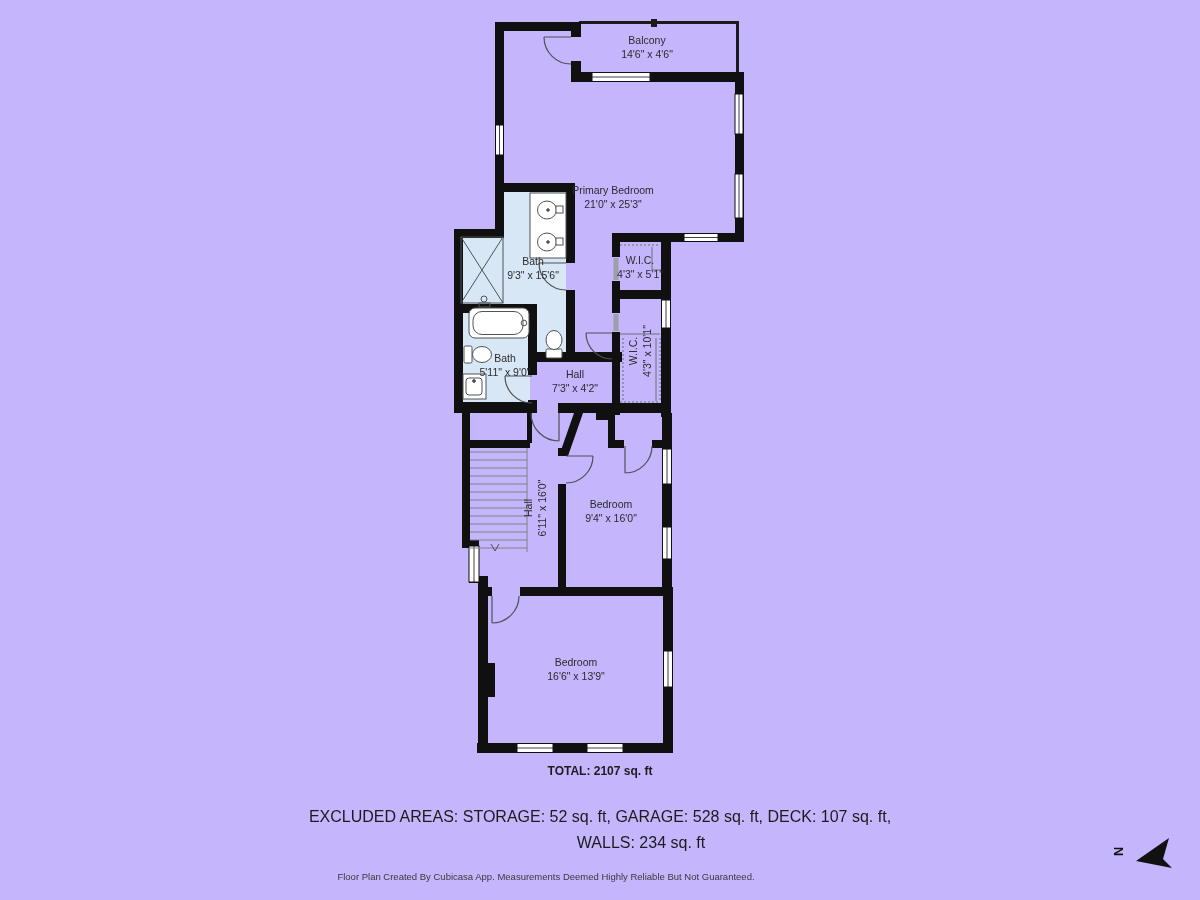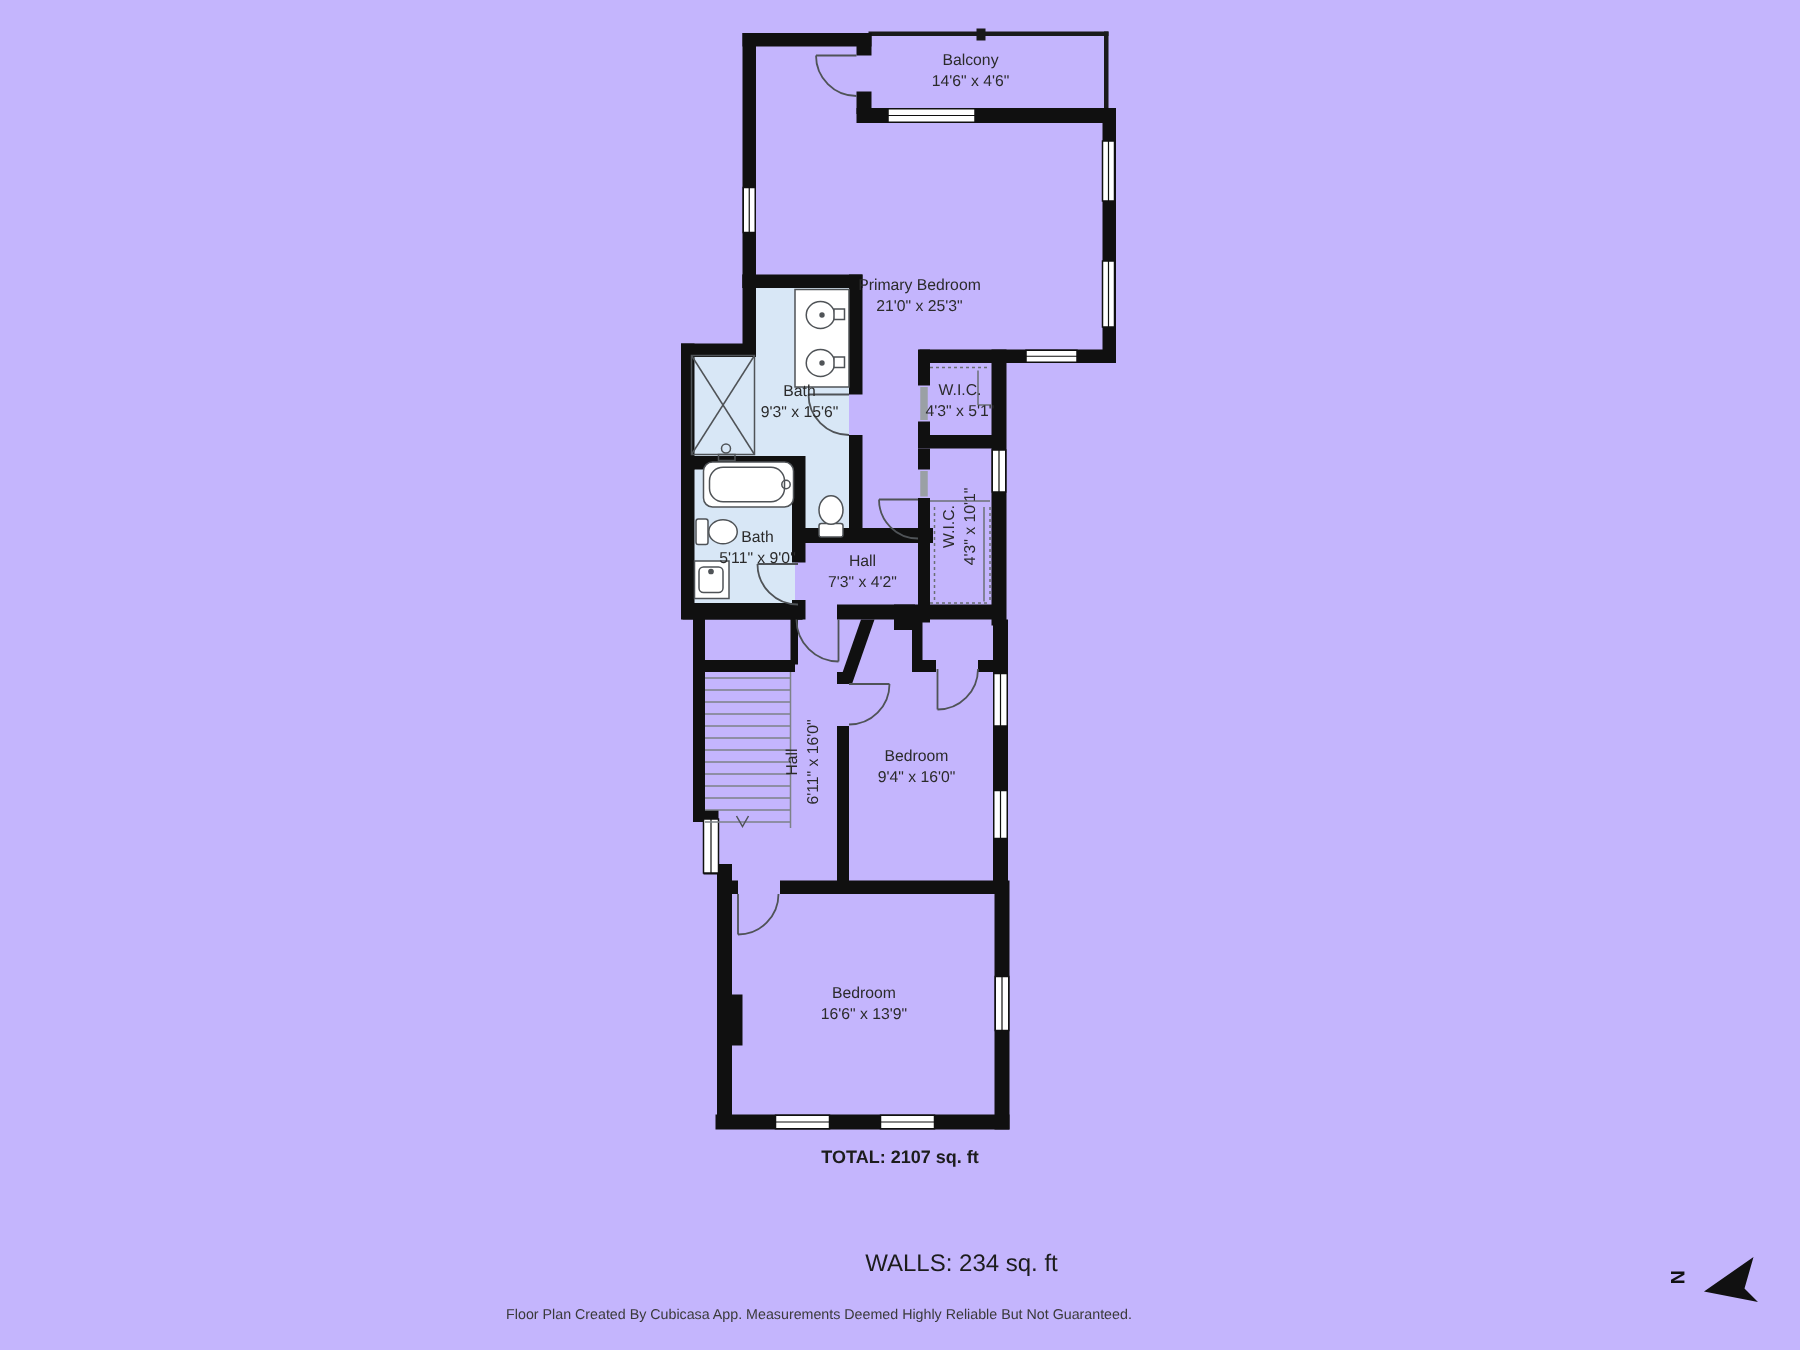--- a/index.html
+++ b/index.html
@@ -263,20 +263,21 @@
   <div class="room-label" style="left:611px;top:512px;">
     <div>Bedroom</div>
     <div>9'4" x 16'0"</div>
   </div>
   <div class="room-label" style="left:576px;top:670px;">
     <div>Bedroom</div>
     <div>16'6" x 13'9"</div>
   </div>
 
   <div class="summary sum-total">TOTAL: 2107 sq. ft</div>
+  <div class="summary sum-line sum-l3">EXCLUDED AREAS: STORAGE: 52 sq. ft, GARAGE: 528 sq. ft, DECK: 107 sq. ft,</div>
   <div class="summary sum-line sum-l5">WALLS: 234 sq. ft</div>
 
   <div class="footer-note">Floor Plan Created By Cubicasa App. Measurements Deemed Highly Reliable But Not Guaranteed.</div>
 
   <div class="compass">
     <span class="n-letter">N</span>
   </div>
 
 </div>
 

